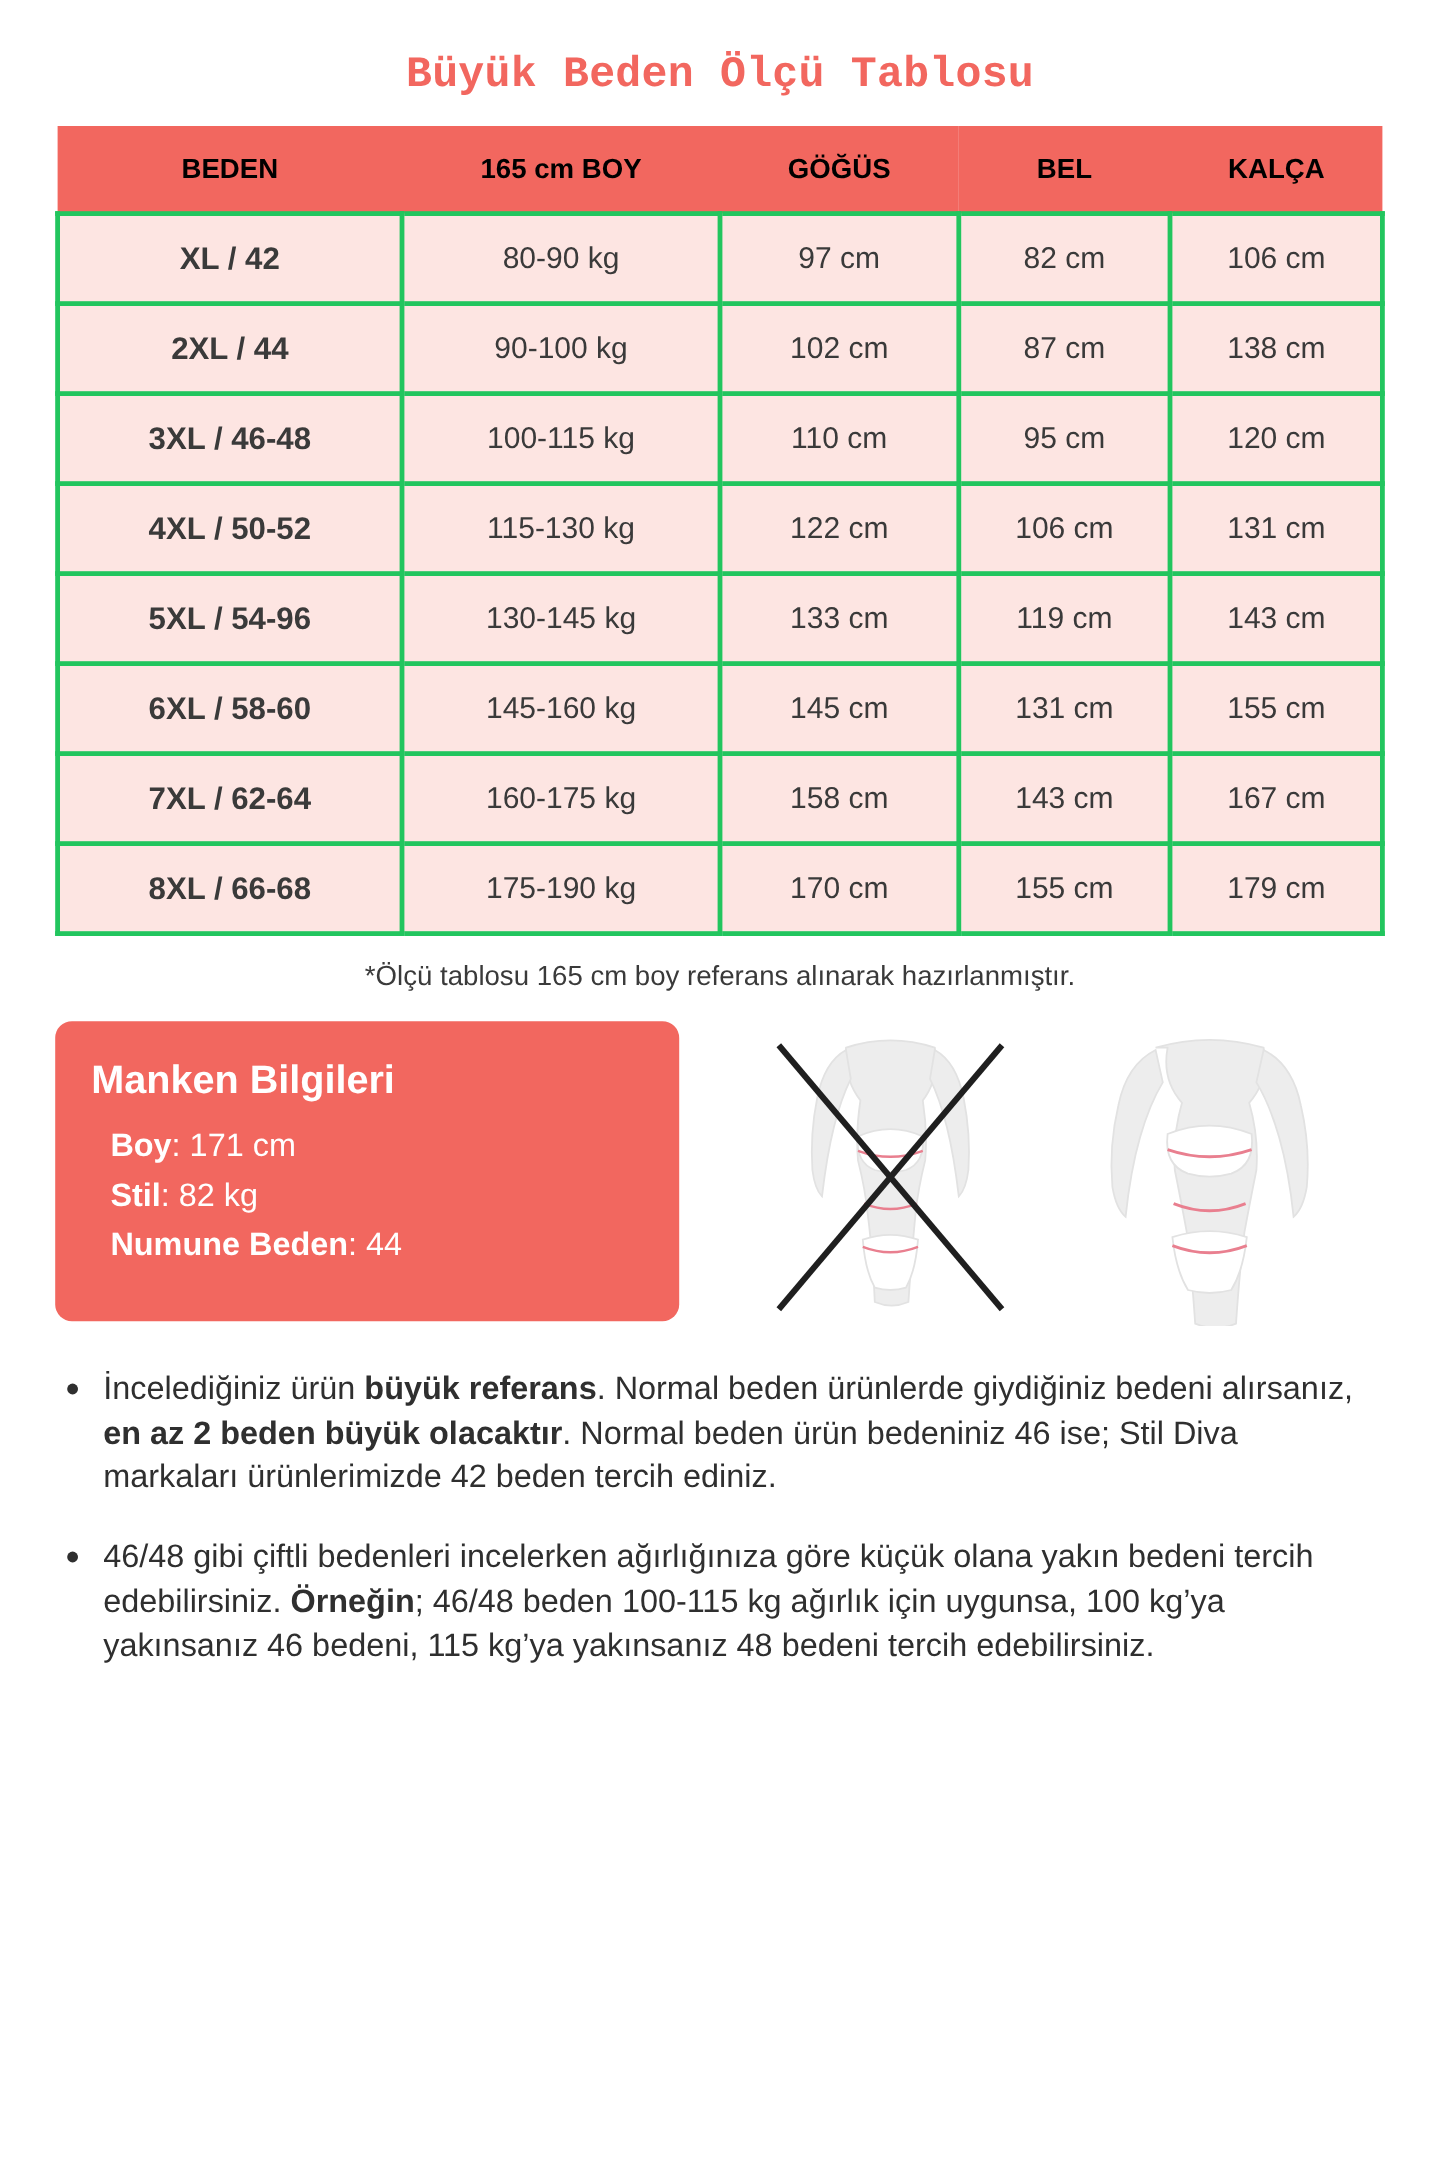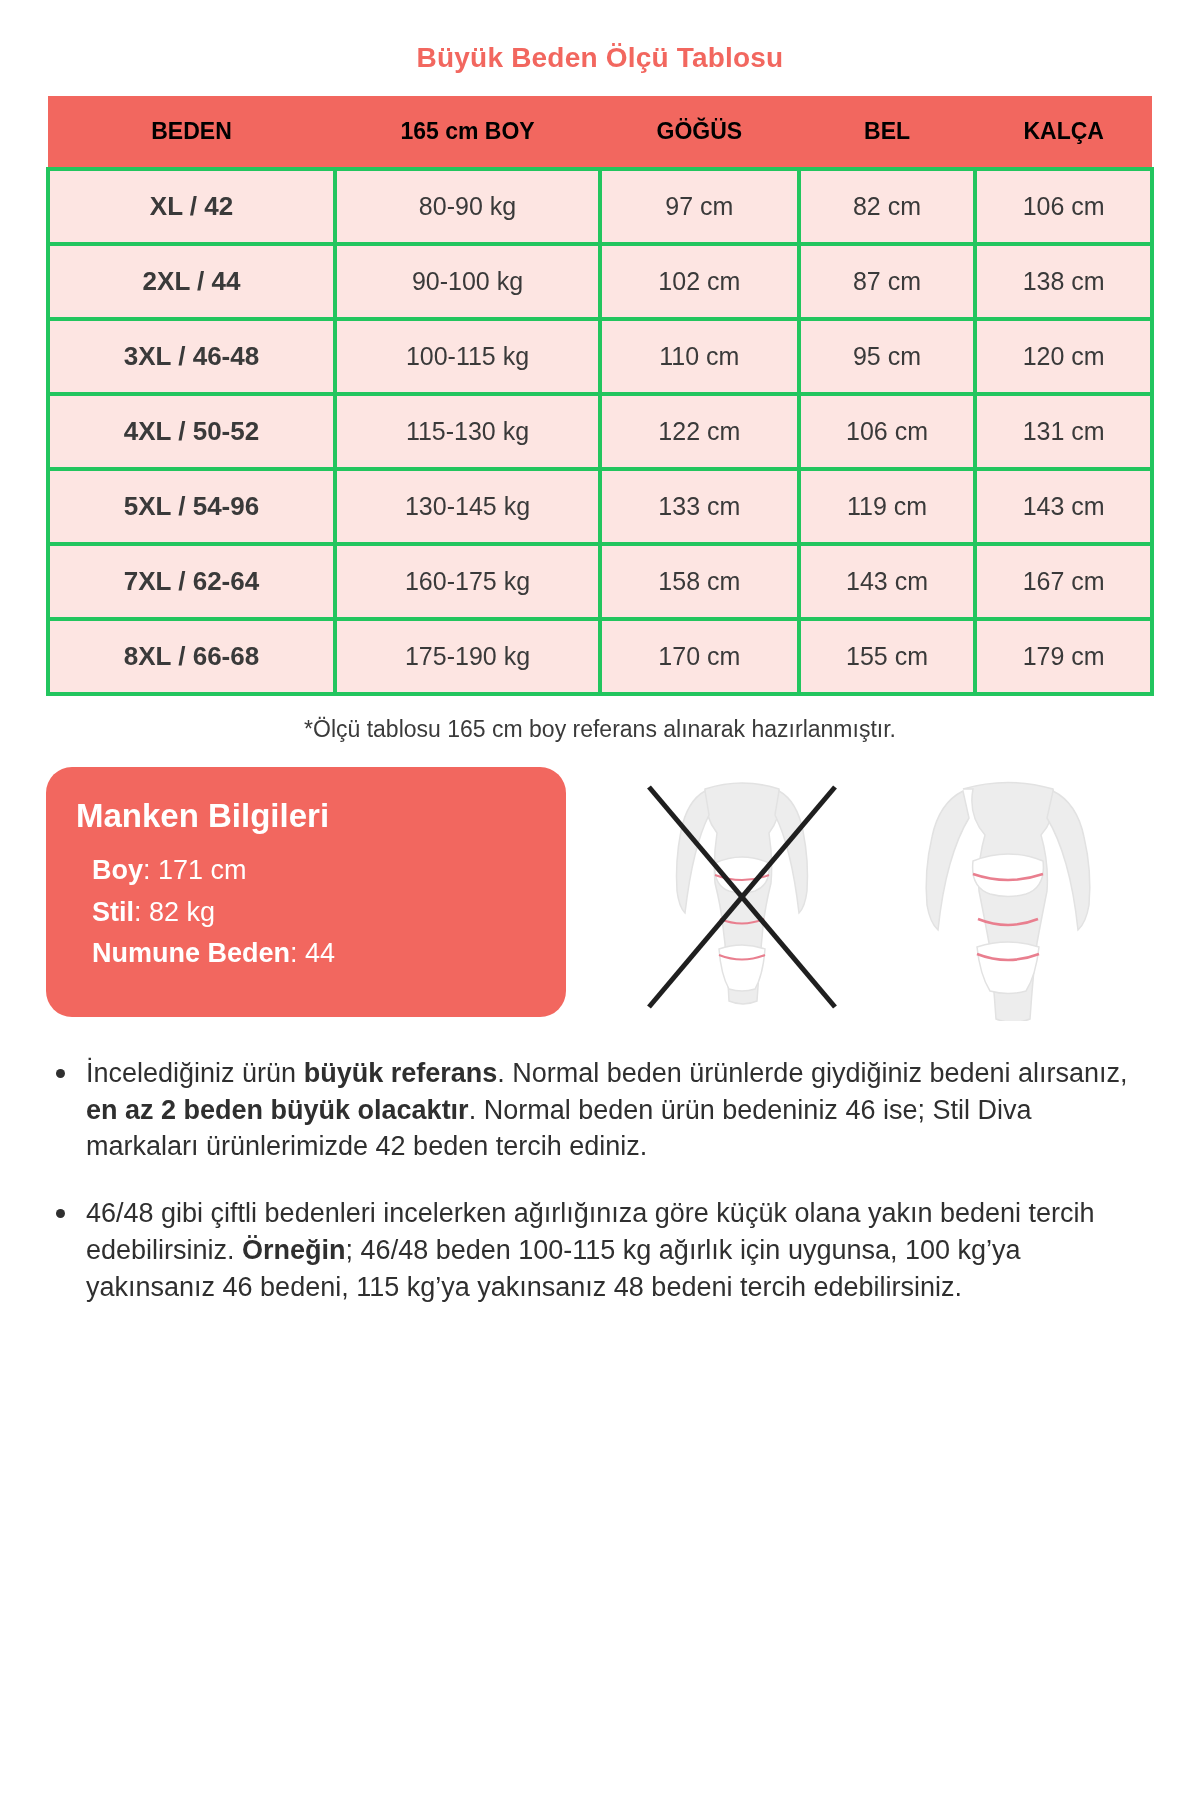--- a/index.html
+++ b/index.html
@@ -15,24 +15,25 @@
   }
   .page {
     width: 1200px;
     min-height: 1800px;
     padding: 26px 46px 30px 46px;
     background: #ffffff;
   }
   .title {
     text-align: center;
     color: #f2675f;
-    font-size: 28px;
+    font-size: 36px;
     font-weight: bold;
     letter-spacing: 0.2px;
     margin: 16px 0 22px 0;
+    font-family: Liberation Mono, monospace;
   }
   table.size-table {
     width: 100%;
     border-collapse: collapse;
     table-layout: fixed;
   }
   table.size-table th {
     background: #f2675f;
     color: #000000;
     font-size: 23px;
@@ -64,21 +65,21 @@
     color: #3a3a3a;
     margin: 20px 0 24px 0;
   }
   .model-row {
     display: flex;
     align-items: flex-start;
     gap: 30px;
   }
   .model-card {
     background: #f2675f;
-    border-radius: 26px;
+    border-radius: 14px;
     color: #ffffff;
     padding: 24px 30px 28px 30px;
     width: 520px;
     min-height: 250px;
   }
   .model-card h2 {
     margin: 6px 0 18px 0;
     font-size: 33px;
     font-weight: bold;
   }
@@ -172,20 +173,27 @@
         <td>122 cm</td>
         <td>106 cm</td>
         <td>131 cm</td>
       </tr>
       <tr>
         <td class="size-cell">5XL / 54-96</td>
         <td>130-145 kg</td>
         <td>133 cm</td>
         <td>119 cm</td>
         <td>143 cm</td>
+      </tr>
+      <tr>
+        <td class="size-cell">6XL / 58-60</td>
+        <td>145-160 kg</td>
+        <td>145 cm</td>
+        <td>131 cm</td>
+        <td>155 cm</td>
       </tr>
       <tr>
         <td class="size-cell">7XL / 62-64</td>
         <td>160-175 kg</td>
         <td>158 cm</td>
         <td>143 cm</td>
         <td>167 cm</td>
       </tr>
       <tr>
         <td class="size-cell">8XL / 66-68</td>

